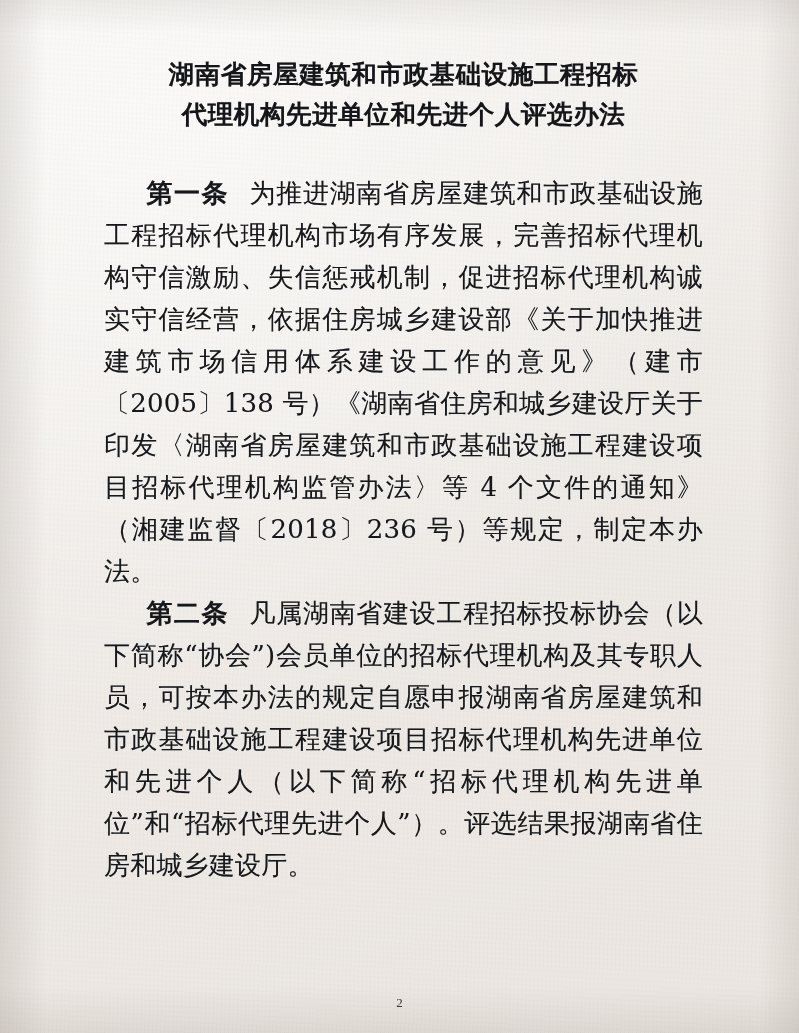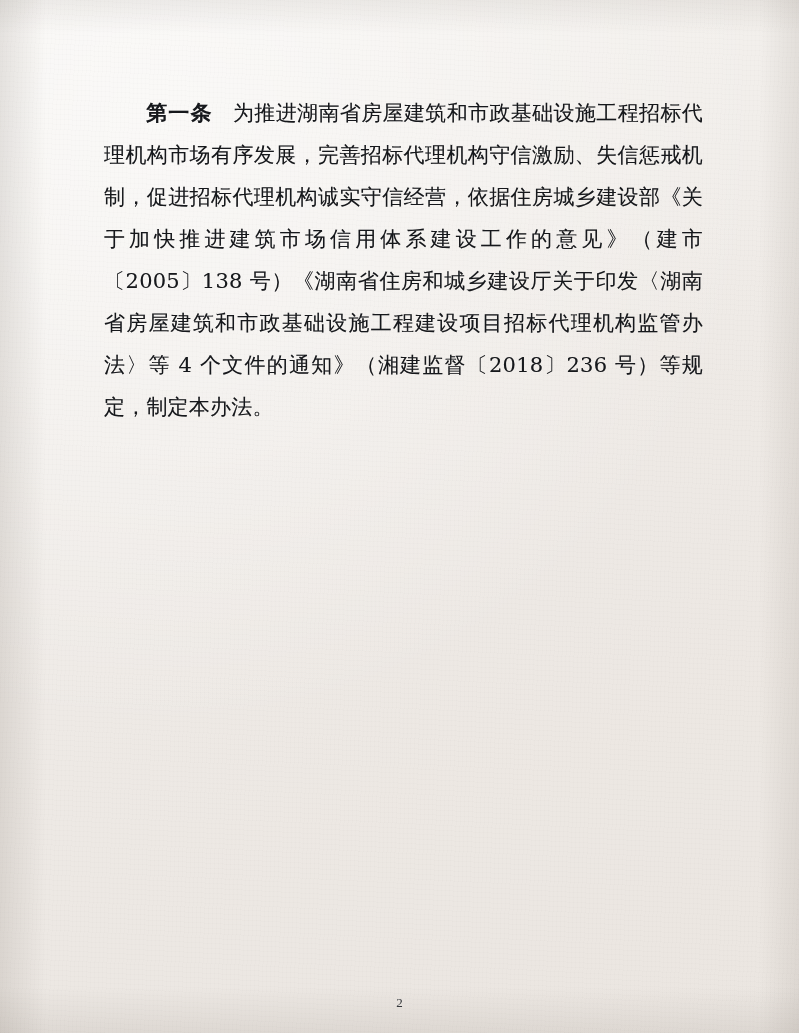--- a/index.html
+++ b/index.html
@@ -81,21 +81,21 @@
     display: block;
     white-space: nowrap;
   }
 
   .body-block {
     margin-top: 38px;
   }
 
   p.para {
     margin: 0 0 0 0;
-    font-size: 21px;
+    font-size: 26px;
     line-height: 42px;
     color: #16181c;
     text-align: justify;
     text-justify: inter-ideograph;
     letter-spacing: 0.2px;
     text-indent: 0;
     text-shadow: 0 0 0.5px rgba(0,0,0,0.3);
   }
   p.para + p.para {
     margin-top: 0px;
@@ -129,24 +129,29 @@
 
 <div class="page">
   <div class="paper-noise"></div>
   <div class="edge-shade-left"></div>
   <div class="edge-shade-right"></div>
   <div class="edge-shade-top"></div>
   <div class="edge-shade-bottom"></div>
 
   <div class="content">
 
+    <h1 class="doc-title">
+      <span class="line">湖南省房屋建筑和市政基础设施工程招标</span>
+      <span class="line">代理机构先进单位和先进个人评选办法</span>
+    </h1>
 
     <div class="body-block">
 
       <p class="para"><span class="indent"></span><span class="art-label">第一条</span><span class="gap-after-label"></span><span>为推进湖南省房屋建筑和市政基础设施工程招标代理机构市场有序发展，完善招标代理机构守信激励、失信惩戒机制，促进招标代理机构诚实守信经营，依据住房城乡建设部《关于加快推进建筑市场信用体系建设工作的意见》（建市〔2005〕138 号）《湖南省住房和城乡建设厅关于印发〈湖南省房屋建筑和市政基础设施工程建设项目招标代理机构监管办法〉等 4 个文件的通知》（湘建监督〔2018〕236 号）等规定，制定本办法。</span></p>
 
+      <p class="para"><span class="indent"></span><span class="art-label">第二条</span><span class="gap-after-label"></span><span>凡属湖南省建设工程招标投标协会（以下简称“协会”)会员单位的招标代理机构及其专职人员，可按本办法的规定自愿申报湖南省房屋建筑和市政基础设施工程建设项目招标代理机构先进单位和先进个人（以下简称“招标代理机构先进单位”和“招标代理先进个人”）。评选结果报湖南省住房和城乡建设厅。</span></p>
 
 
     </div>
   </div>
 
   <div class="page-number">2</div>
 </div>
 
 </body></html>

